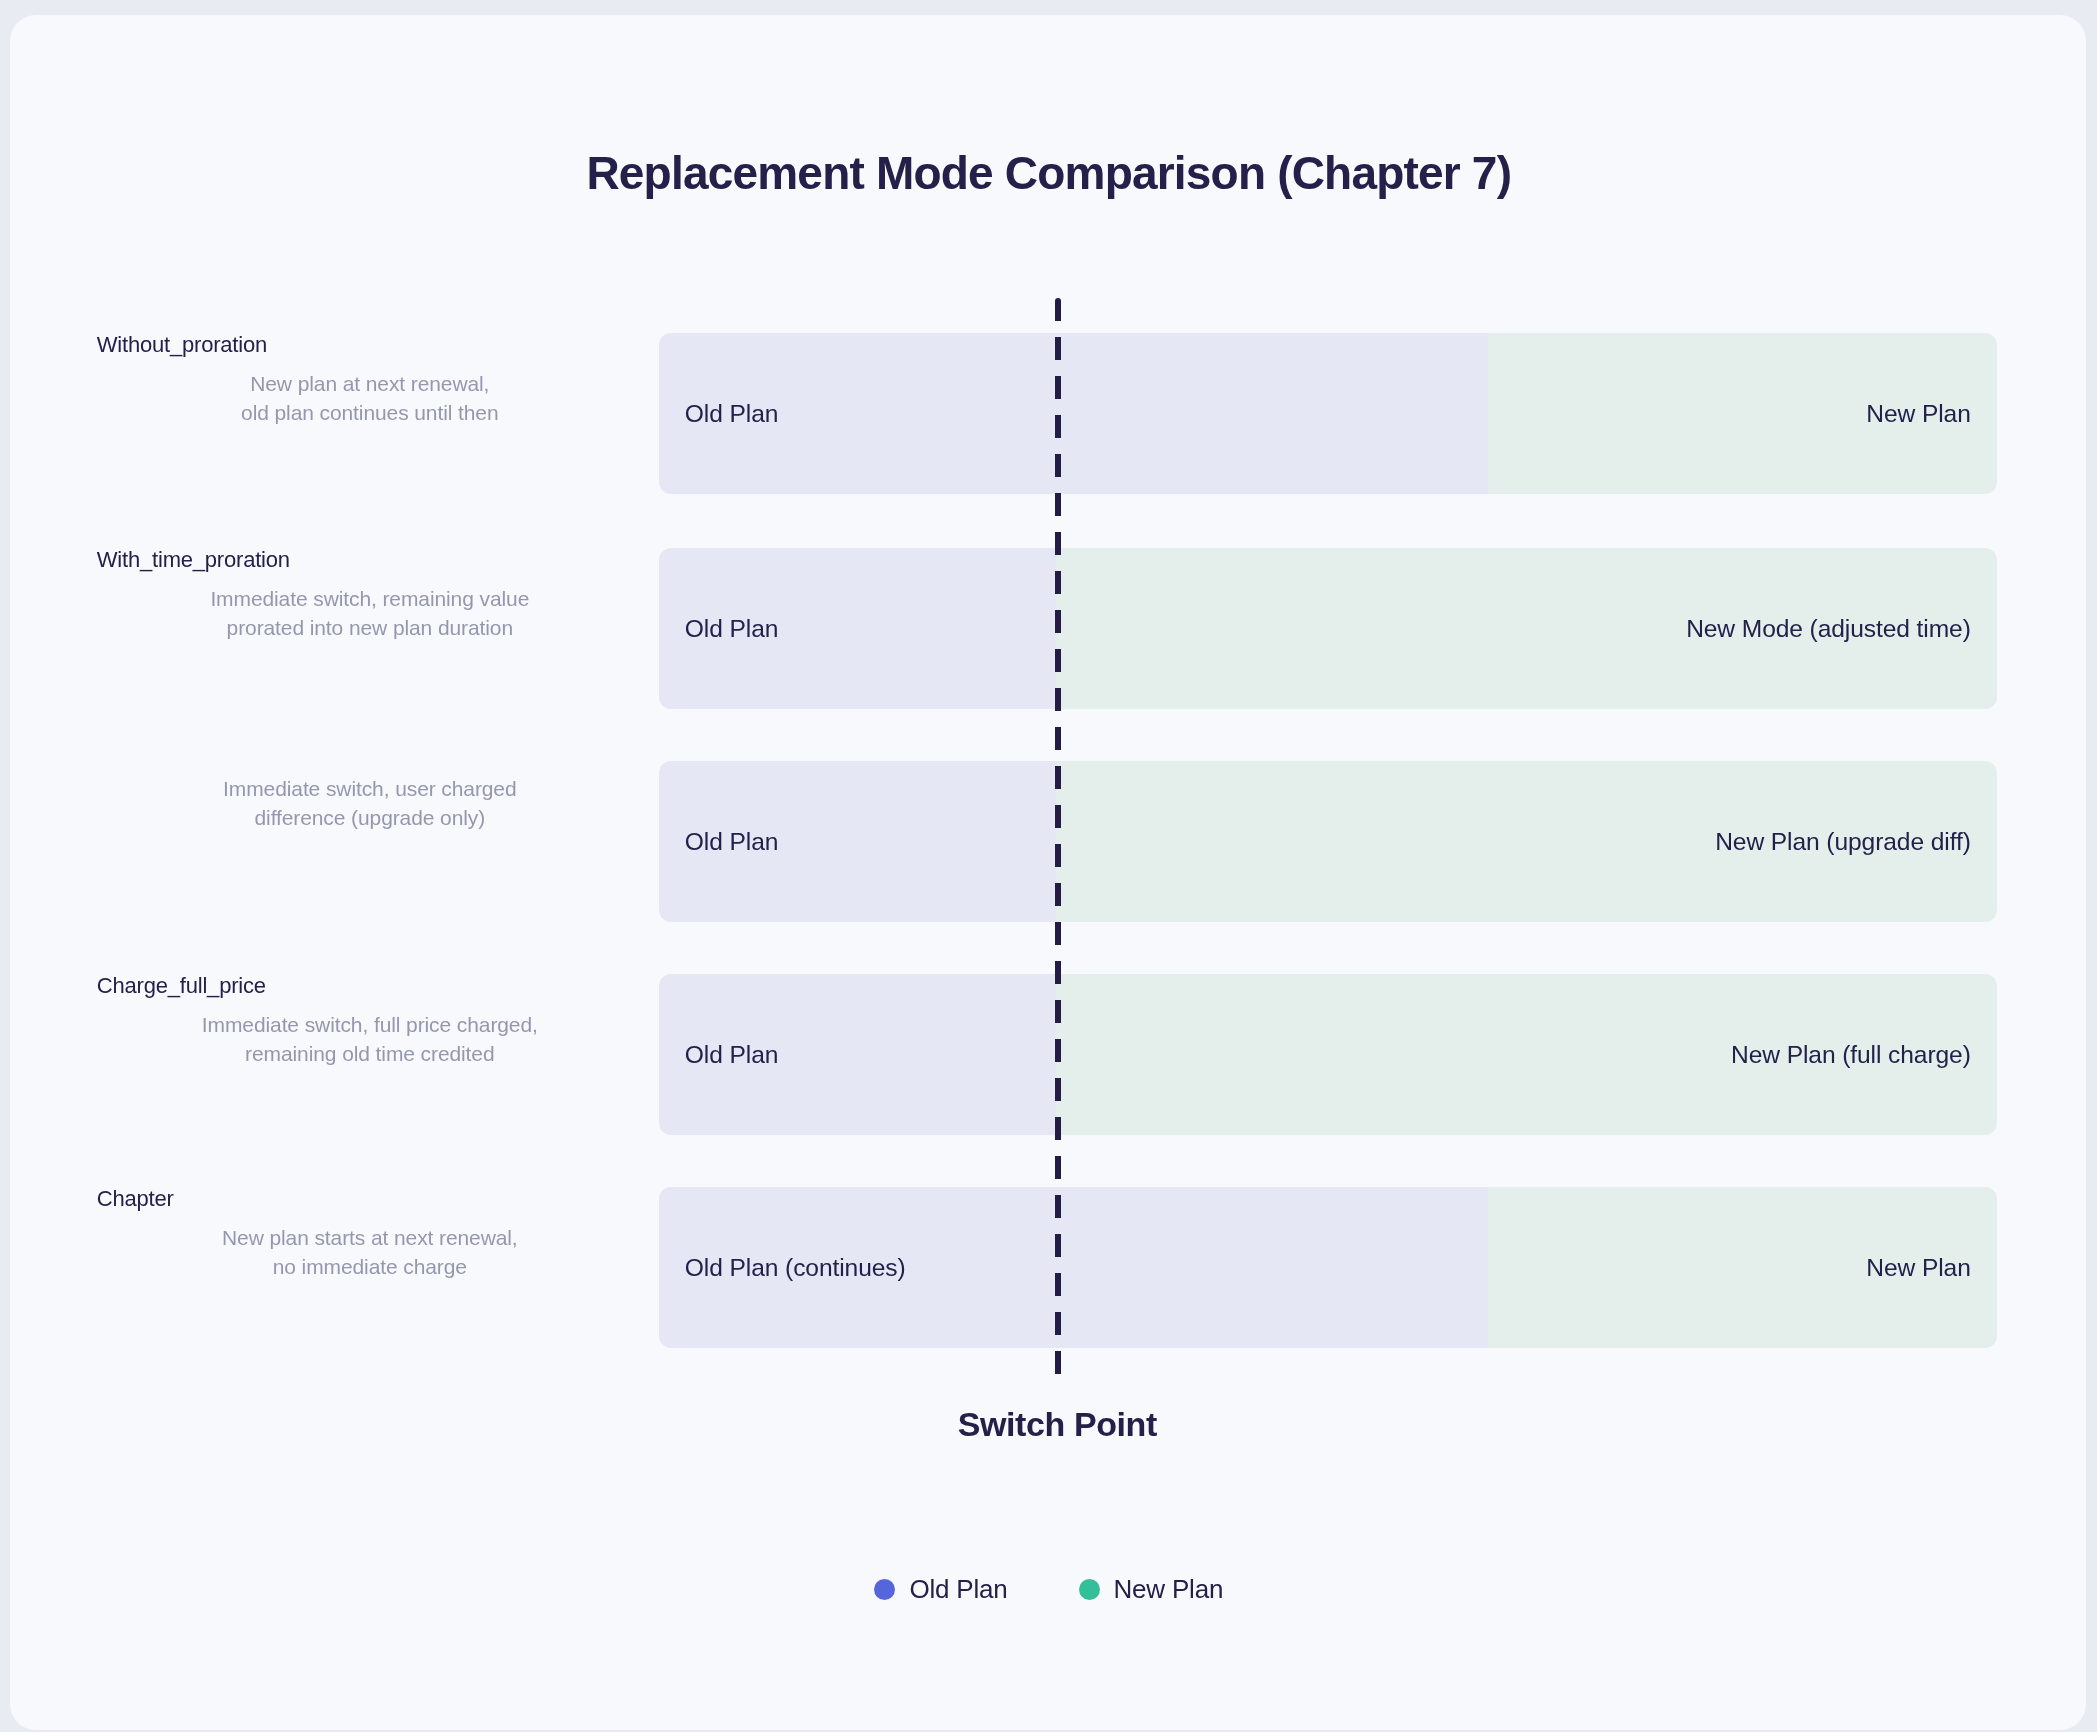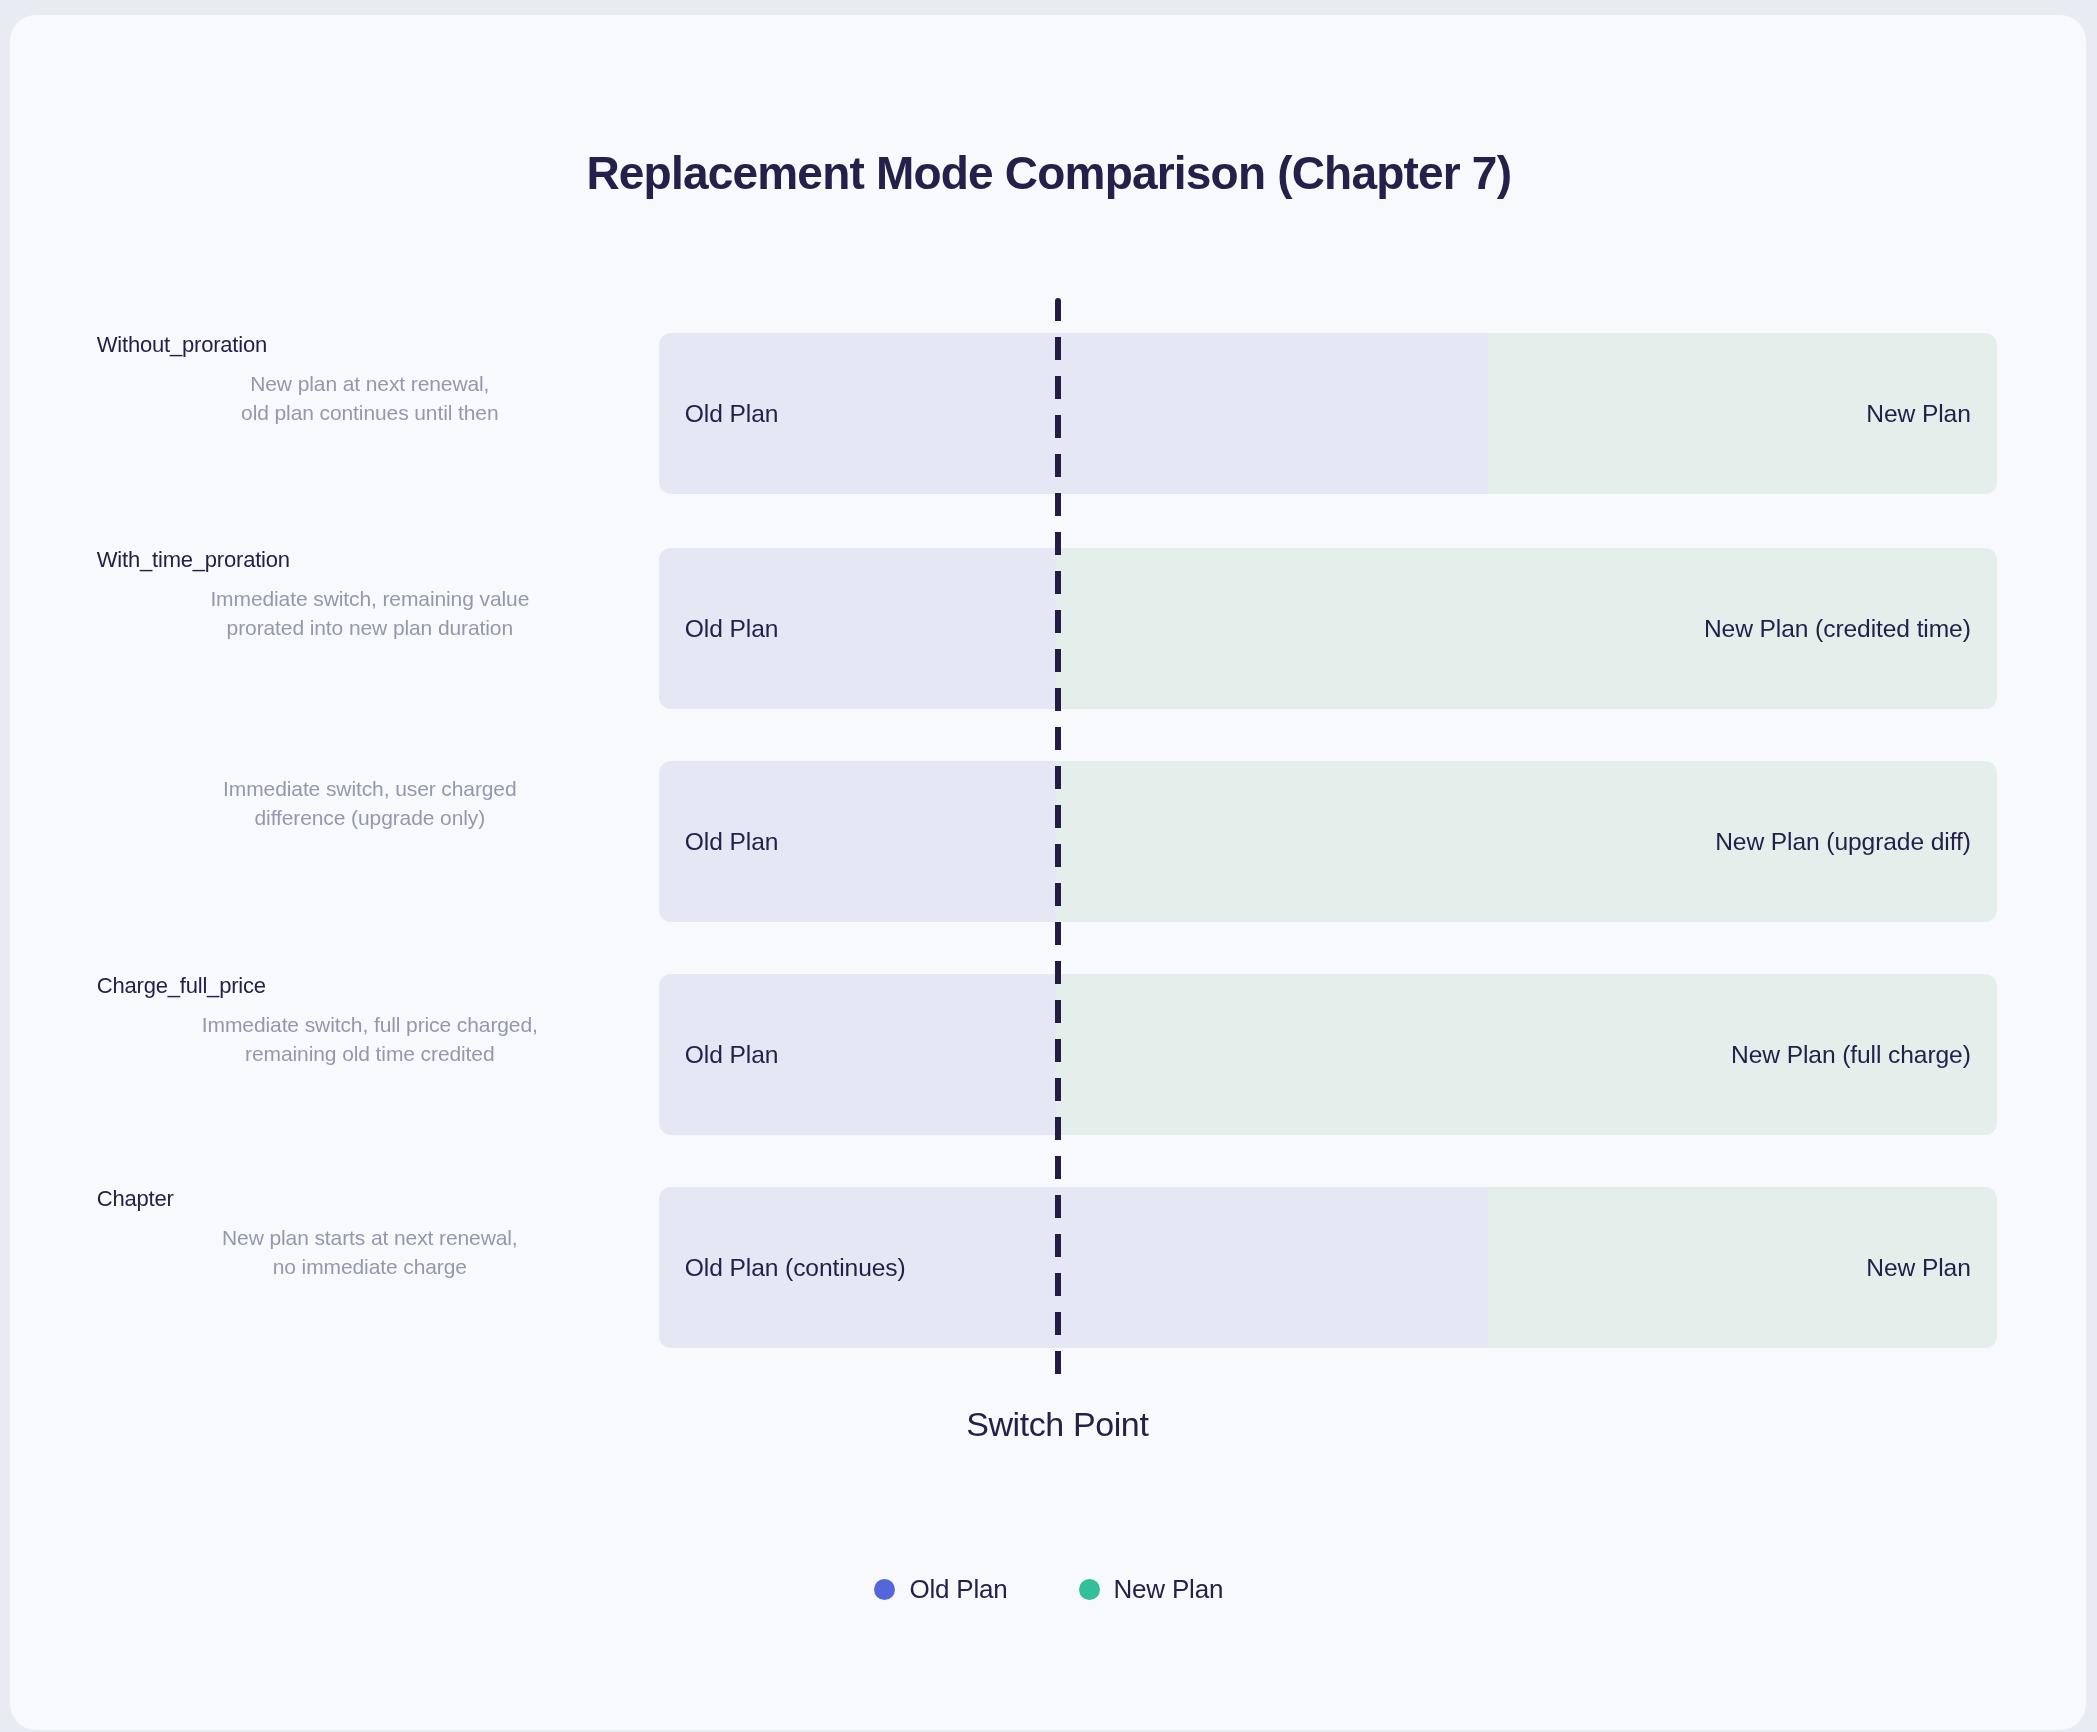--- a/index.html
+++ b/index.html
@@ -132,21 +132,21 @@
     );
     border-radius: 3.3px;
   }
   .switch-label {
     position: absolute;
     left: 608px;
     top: 1390px;
     width: 879px;
     text-align: center;
     font-size: 34px;
-    font-weight: 400;
+    font-weight: 700;
     color: #23214a;
     letter-spacing: -0.4px;
   }
 
   
   .legend {
     position: absolute;
     left: 0;
     top: 1559px;
     width: 2078px;
@@ -200,21 +200,21 @@
       <div class="row row-1">
         <div class="row-labels">
           <div class="row-name">With_time_proration</div>
           <div class="row-desc">Immediate switch, remaining value<br>prorated into new plan duration</div>
         </div>
         <div class="bar">
           <div class="seg seg-old" style="width:29.7%">
             <span>Old Plan</span>
           </div>
           <div class="seg seg-new" style="width:70.3%">
-            <span>New Plan (credited time)</span>
+            <span>New Mode (adjusted time)</span>
           </div>
         </div>
       </div>
 
       <div class="row row-2">
         <div class="row-labels">
           <div class="row-desc">Immediate switch, user charged<br>difference (upgrade only)</div>
         </div>
         <div class="bar">
           <div class="seg seg-old" style="width:29.7%">

